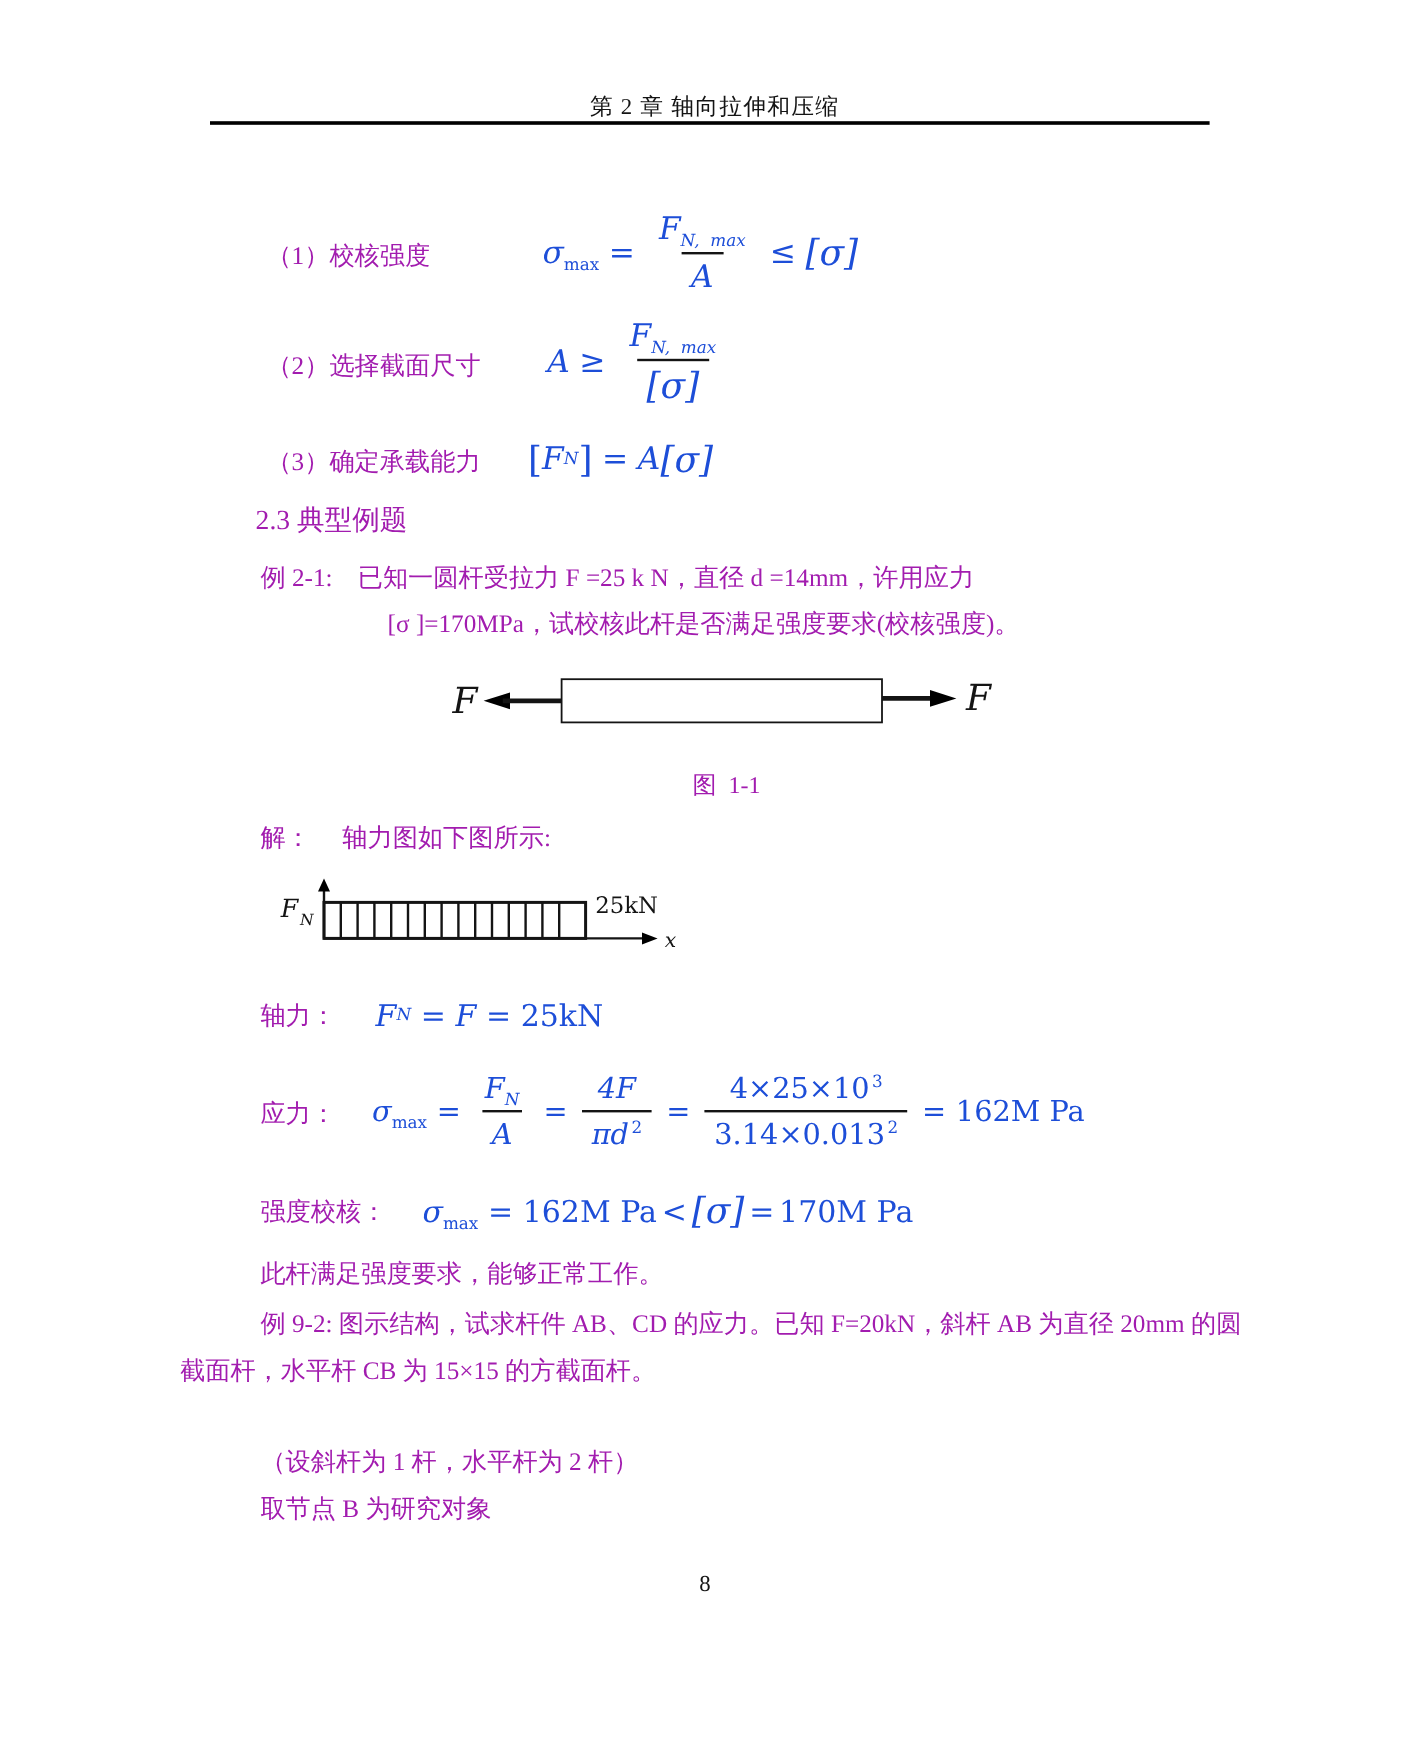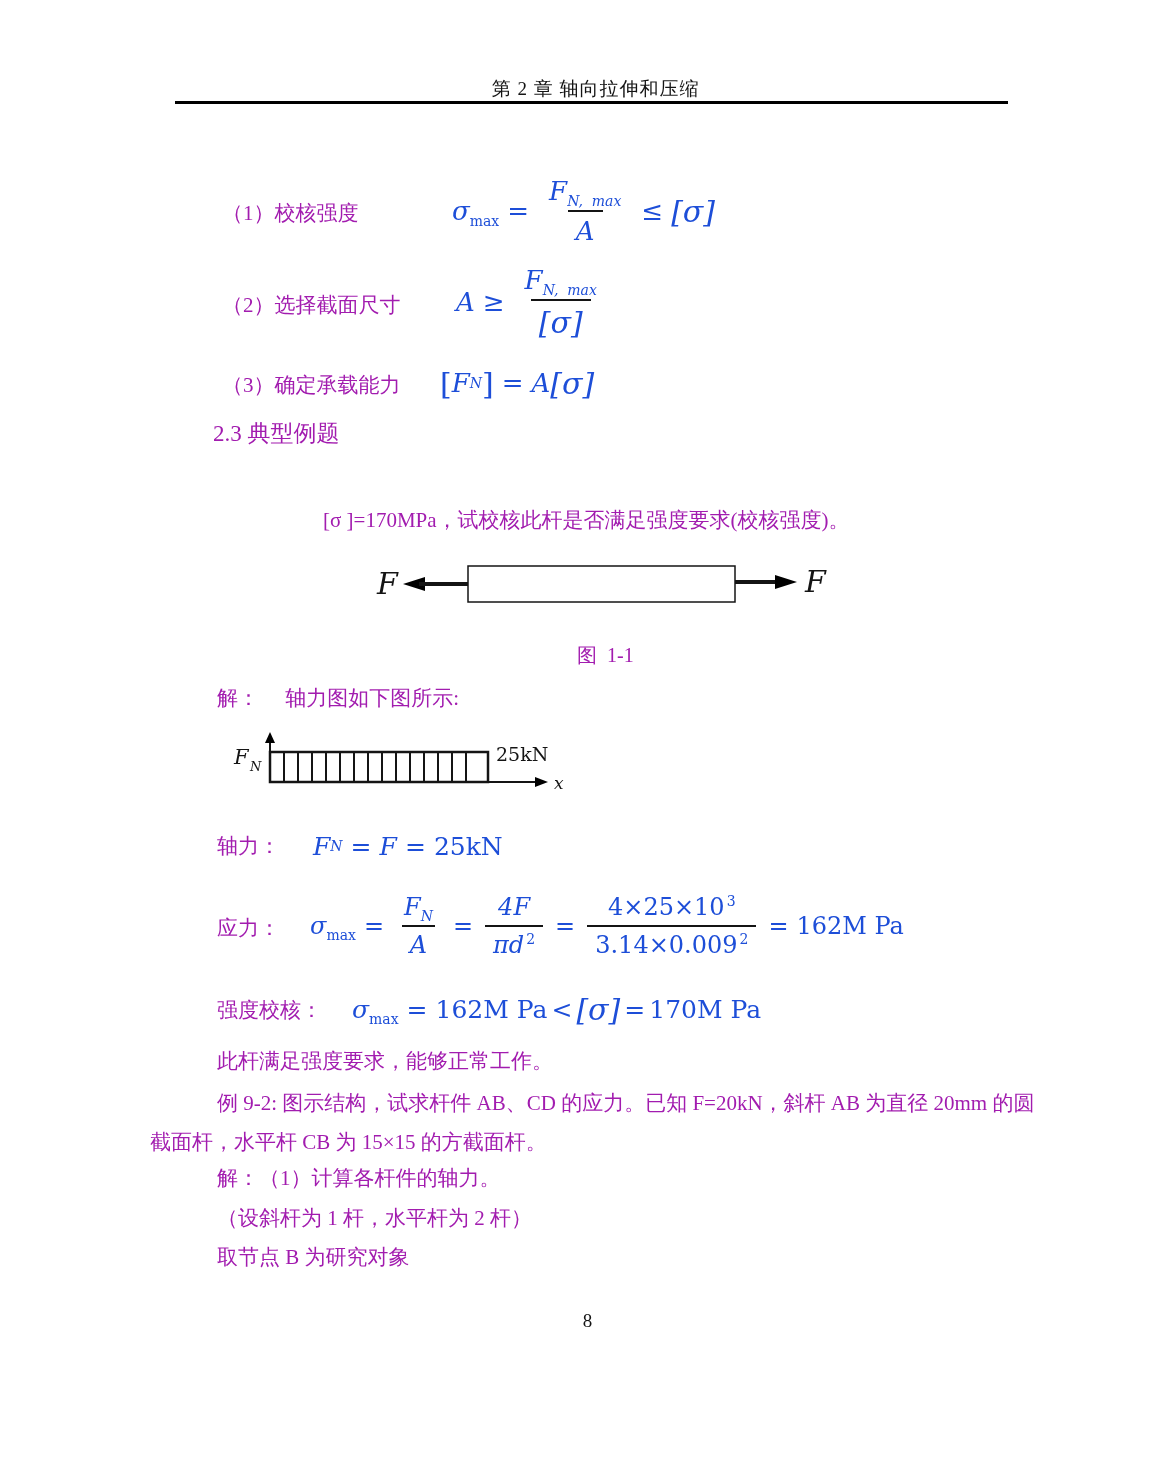--- a/index.html
+++ b/index.html
@@ -89,20 +89,21 @@
 
   <div class="t" style="left:222px;top:372px;">（3）确定承载能力</div>
   <div class="math" style="left:440px;top:360px;height:46px;">
     <span class="bigbr">[</span><span class="mi">F</span><sub class="subit">N</sub><span class="bigbr">]</span>
     <span class="mo">=</span>
     <span class="mi">A</span><span class="mi bigbr">[σ]</span>
   </div>
 
   <div class="t section-heading" style="left:213px;top:420px;">2.3 典型例题</div>
 
+  <div class="t" style="left:217px;top:468px;">例 2-1:　已知一圆杆受拉力 F =25 k N，直径 d =14mm，许用应力</div>
   <div class="t" style="left:323px;top:507px;">[σ ]=170MPa，试校核此杆是否满足强度要求(校核强度)。</div>
 
   <svg style="left:355px;top:550px;" width="470" height="62" viewBox="0 0 470 62">
     <text x="22" y="44" font-size="30" font-style="italic">F</text>
     <polygon points="48,34 70,27 70,41"></polygon>
     <line x1="64" y1="34" x2="113" y2="34" stroke="#141414" stroke-width="4"></line>
     <rect x="113" y="16" width="267" height="36" fill="#ffffff" stroke="#141414" stroke-width="1.5"></rect>
     <line x1="380" y1="32" x2="426" y2="32" stroke="#141414" stroke-width="4"></line>
     <polygon points="442,32 420,25 420,39"></polygon>
     <text x="450" y="42" font-size="30" font-style="italic">F</text>
@@ -157,21 +158,21 @@
       <span class="fden mi">A</span>
     </span>
     <span class="mo">=</span>
     <span class="frac">
       <span class="fnum mi">4F</span>
       <span class="fden"><span class="mi">πd</span><sup>2</sup></span>
     </span>
     <span class="mo">=</span>
     <span class="frac">
       <span class="fnum"><span class="mn">4×25×10</span><sup>3</sup></span>
-      <span class="fden"><span class="mn">3.14×0.009</span><sup>2</sup></span>
+      <span class="fden"><span class="mn">3.14×0.013</span><sup>2</sup></span>
     </span>
     <span class="mo">=</span>
     <span class="mn">162M Pa</span>
   </div>
 
   <div class="t" style="left:217px;top:997px;">强度校核：</div>
   <div class="math" style="left:352px;top:988px;height:42px;font-size:25px;">
     <span><span class="mi">σ</span><sub>max</sub></span>
     <span class="mo">=</span>
     <span class="mn">162M Pa</span>
@@ -179,19 +180,18 @@
     <span class="mi bigbr">[σ]</span>
     <span class="mo" style="margin:0 4px;">=</span>
     <span class="mn">170M Pa</span>
   </div>
 
   <div class="t" style="left:217px;top:1048px;">此杆满足强度要求，能够正常工作。</div>
 
   <div class="t" style="left:217px;top:1090px;">例 9-2: 图示结构，试求杆件 AB、CD 的应力。已知 F=20kN，斜杆 AB 为直径 20mm 的圆</div>
   <div class="t" style="left:150px;top:1129px;">截面杆，水平杆 CB 为 15×15 的方截面杆。</div>
 
-  <div class="t" style="left:217px;top:1165px;">解：（1）计算各杆件的轴力。</div>
   <div class="t" style="left:217px;top:1205px;">（设斜杆为 1 杆，水平杆为 2 杆）</div>
   <div class="t" style="left:217px;top:1244px;">取节点 B 为研究对象</div>
 
   <div class="pagenum">8</div>
 
 </div>
 
 </body></html>

